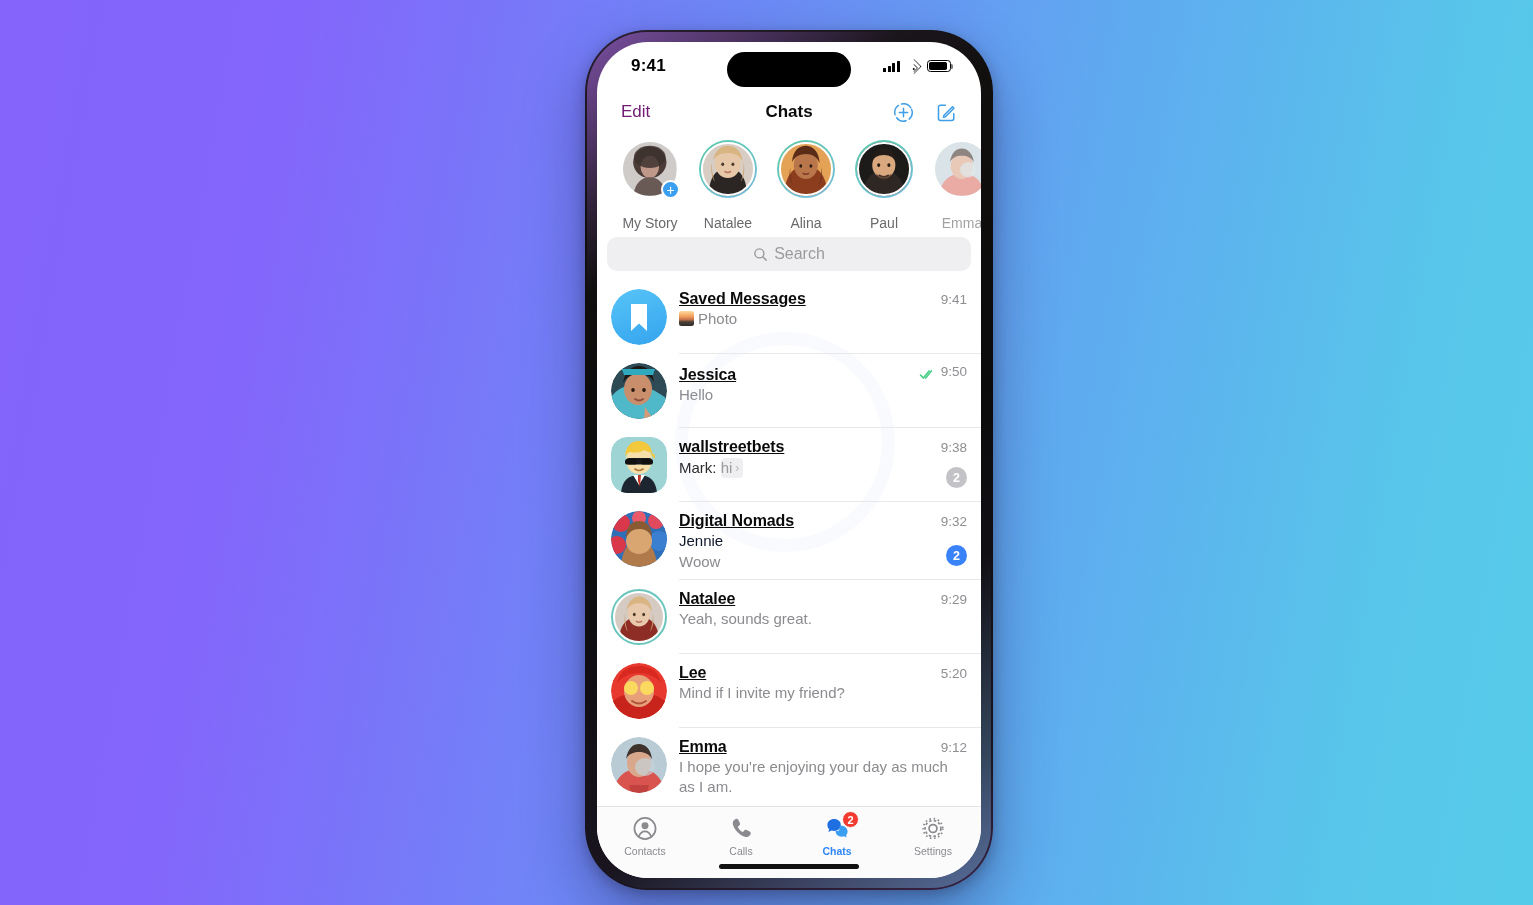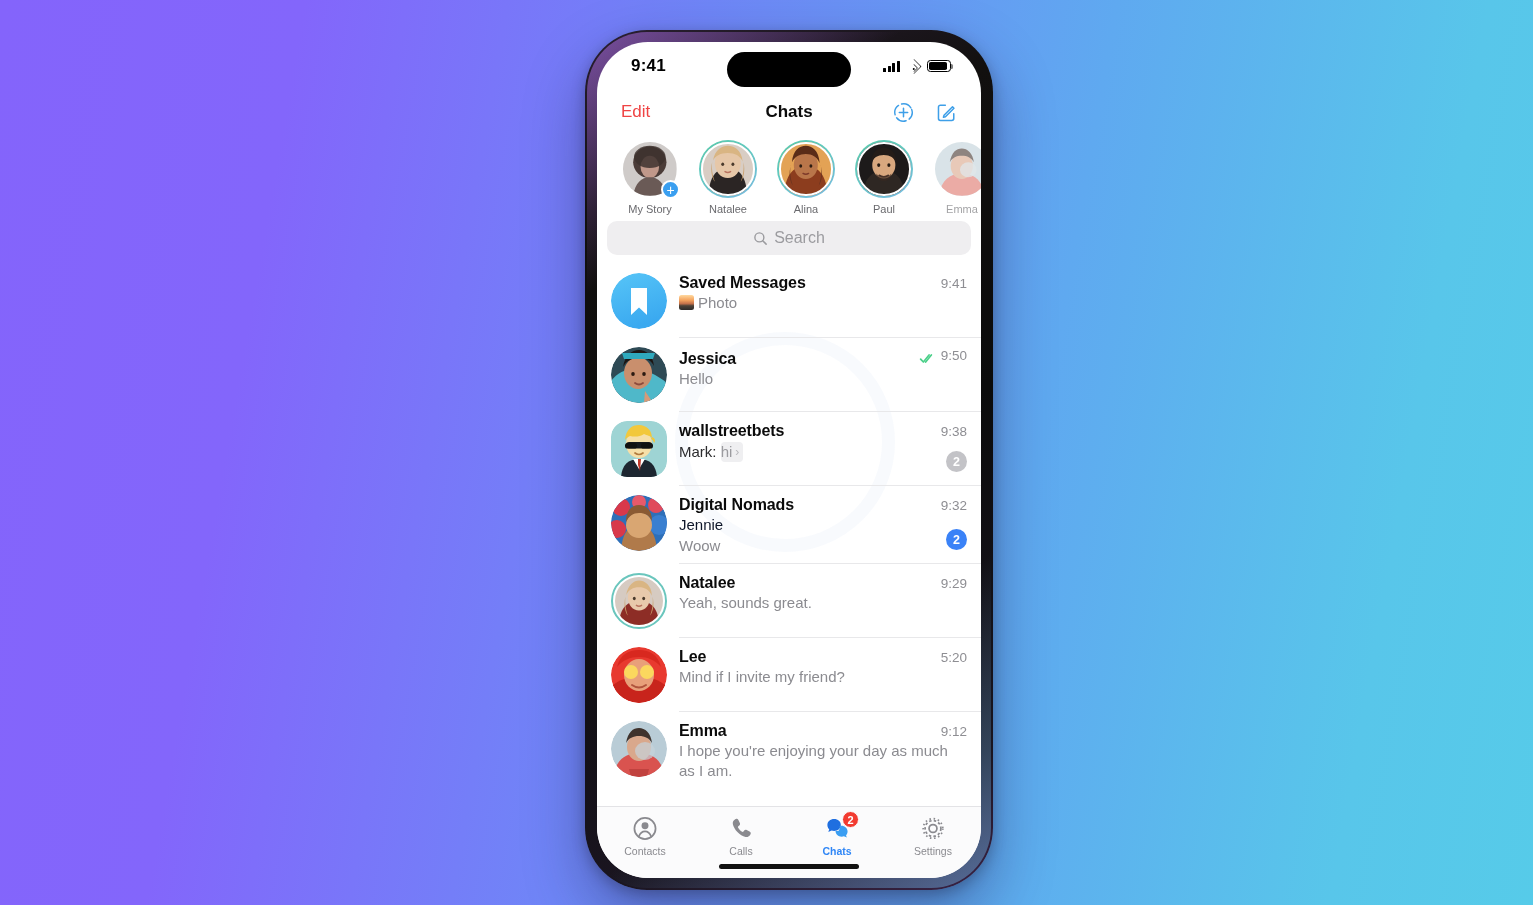--- a/index.html
+++ b/index.html
@@ -66,21 +66,21 @@
   .batt{ width:24px; height:12px; border:1.6px solid #000; border-radius:3.4px; position:relative; }
   .batt::after{ content:""; position:absolute; right:-3.4px; top:3.2px; width:2px; height:5px;
     background:#000; border-radius:0 1.5px 1.5px 0; opacity:.5;}
   .batt i{ position:absolute; left:1.3px; top:1.3px; bottom:1.3px; width:82%; background:#000; border-radius:1.8px; }
 
   
   .navbar{
     flex:none; height:44px; display:flex; align-items:center;
     padding:0 24px; position:relative; z-index:4;
   }
-  .nav-edit{ font-size:17px; color:#ef4444; cursor:pointer; }
+  .nav-edit{ font-size:17px; color:#701a75; cursor:pointer; }
   .nav-title{ position:absolute; left:0; right:0; text-align:center;
     font-size:17px; font-weight:700; color:#0b0b0b; pointer-events:none; }
   .nav-right{ margin-left:auto; display:flex; align-items:center; gap:22px; z-index:2; }
   .ic-addstory{ width:21px; height:21px; position:relative; cursor:pointer; }
   .ic-compose{ width:21px; height:21px; cursor:pointer; }
 
   
   .stories{
     flex:none; display:flex; align-items:flex-start; gap:0;
     padding:6px 0 4px 14px; position:relative; z-index:3; overflow:hidden;
@@ -89,21 +89,21 @@
   .story-ring{
     width:58px; height:58px; border-radius:50%; position:relative;
     display:flex; align-items:center; justify-content:center;
   }
   .story-ring.unseen{ background:linear-gradient(150deg,#59c8a8 0%,#62c9c0 40%,#79b9e2 100%); padding:2.2px; }
   .story-ring.seen{ background:transparent; padding:2.2px; }
   .story-ring.unseen::after{
     content:""; position:absolute; inset:2.2px; border-radius:50%; border:2px solid #fff;
   }
   .story-av{ width:100%; height:100%; border-radius:50%; overflow:hidden; position:relative; }
-  .story-name{ margin-top:5px; font-size:11px; color:#6a6a6e; white-space:nowrap; }
+  .story-name{ margin-top:17px; font-size:14px; color:#6a6a6e; white-space:nowrap; }
   .plus-badge{
     position:absolute; right:-1px; bottom:-1px; width:19px; height:19px; border-radius:50%;
     background:#3a9ff0; border:2.2px solid #fff; color:#fff;
     display:flex; align-items:center; justify-content:center; font-size:14px; line-height:1; font-weight:400;
   }
   .story.faded{ opacity:.62; }
 
   
   .searchwrap{ flex:none; padding:2px 10px 9px; position:relative; z-index:3; }
   .searchbar{
@@ -125,21 +125,21 @@
   .chatrow:last-child::after{ display:none; }
   .av{ width:56px; height:56px; flex:none; margin-right:12px; position:relative;
        border-radius:50%; overflow:hidden; }
   .av.rounded-sq{ border-radius:16px; }
   .av.ringed{ border:2px solid #6ac6bd; padding:0; background:#fff; }
   .av-inner{ position:absolute; inset:0; border-radius:inherit; overflow:hidden; }
   .av.ringed .av-inner{ inset:2px; border-radius:50%; }
 
   .rowbody{ flex:1; min-width:0; padding-top:1px; }
   .rowtop{ display:flex; align-items:baseline; }
-  .rowname{ font-size:16px; font-weight:700; color:#0b0b0b; letter-spacing:-.1px; }
+  .rowname{ font-size:16px; font-weight:700; color:#0b0b0b; letter-spacing:-.1px;text-decoration:underline; }
   .rowmeta{ margin-left:auto; display:flex; align-items:center; gap:5px; padding-left:8px; }
   .rowtime{ font-size:13.5px; color:#8e8e93; }
   .ticks{ width:17px; height:11px; position:relative; flex:none; }
   .rowsub{ font-size:15px; color:#8b8b90; line-height:1.3; margin-top:1px;
            overflow:hidden; text-overflow:ellipsis; }
   .rowsub2{ font-size:15px; color:#8b8b90; line-height:1.35; margin-top:1px; }
   .sender{ color:#2c2c2e; }
   .photo-thumb{
     display:inline-block; width:15px; height:15px; border-radius:2.5px; vertical-align:-2px;
     margin-right:4px;

